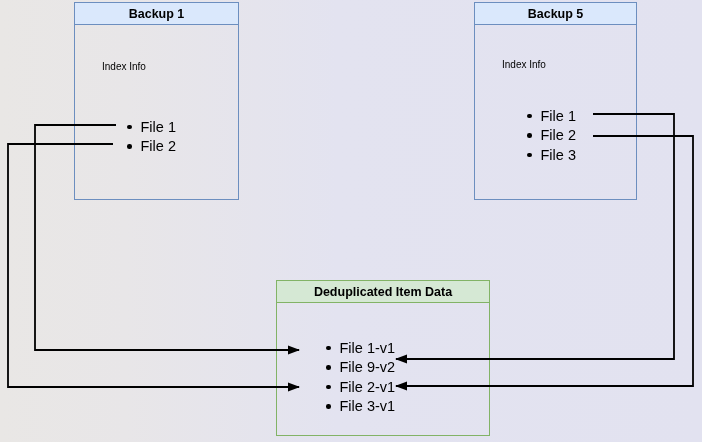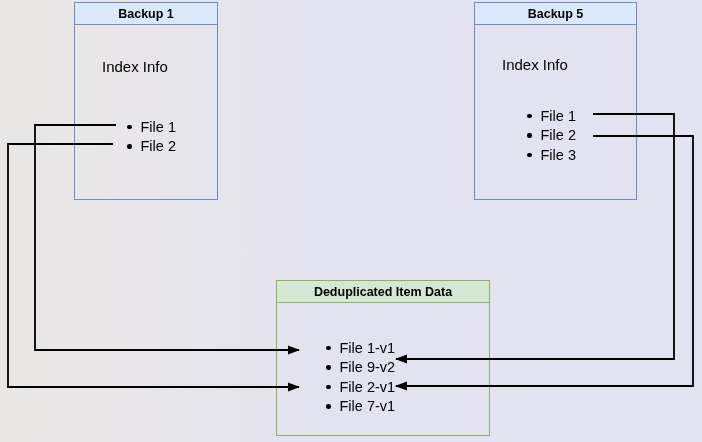--- a/index.html
+++ b/index.html
@@ -24,21 +24,21 @@
   .box-header {
     height:22px;
     display:flex; align-items:center; justify-content:center;
     font-weight:bold; font-size:12.5px;
     box-sizing:border-box;
   }
   .box.blue  .box-header { background:#dae8fc; border-bottom:1px solid #6c8ebf; }
   .box.green .box-header { background:#d5e8d4; border-bottom:1px solid #82b366; }
   .index-label {
     position:absolute;
-    font-size:15px; line-height:19px;
+    font-size:10px; line-height:19px;
     white-space:nowrap;
   }
   ul.file-list {
     position:absolute;
     margin:0; padding:0; list-style:none;
   }
   li.file-item {
     height:19.5px;
     display:flex; align-items:center;
     font-size:14.5px;
@@ -57,21 +57,21 @@
   svg.arrows-layer path.arrow {
     stroke:#000; stroke-width:1.8; fill:none;
     stroke-linejoin:miter;
   }
 </style>
 </head>
 <body>
 
 <div class="canvas">
 
-  <div class="box blue" style="left:74px; top:2px; width:144px; height:198px;">
+  <div class="box blue" style="left:74px; top:2px; width:165px; height:198px;">
     <div class="box-header">
       <span>Backup 1</span>
     </div>
     <div class="index-label" style="left:27px; top:54px;">Index Info</div>
     <ul class="file-list" style="left:52px; top:114px;">
       <li class="file-item">
         <span class="bullet"></span>
         <span>File 1</span>
       </li>
       <li class="file-item">
@@ -114,21 +114,21 @@
       <li class="file-item">
         <span class="bullet"></span>
         <span>File 9-v2</span>
       </li>
       <li class="file-item">
         <span class="bullet"></span>
         <span>File 2-v1</span>
       </li>
       <li class="file-item">
         <span class="bullet"></span>
-        <span>File 7-v1</span>
+        <span>File 3-v1</span>
       </li>
     </ul>
   </div>
 
   <svg class="arrows-layer" width="702" height="442" viewBox="0 0 702 442">
     <defs>
       <marker id="arrowhead" markerUnits="userSpaceOnUse" markerWidth="13" markerHeight="10" refX="11" refY="5" orient="auto">
         <path d="M0,0.5 L12,5 L0,9.5 Z" fill="#000"></path>
       </marker>
     </defs>

